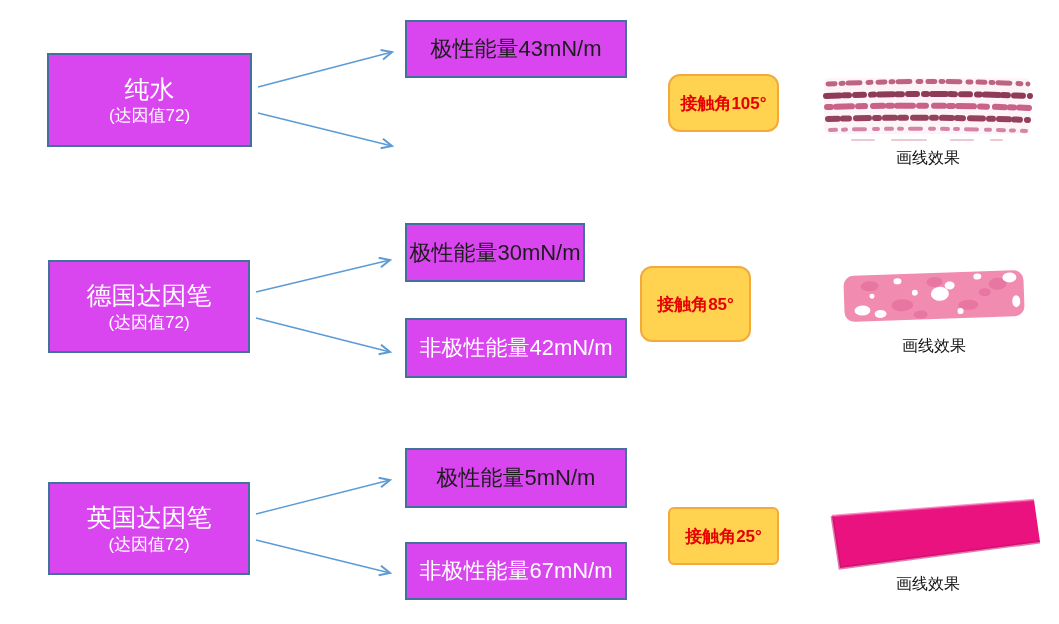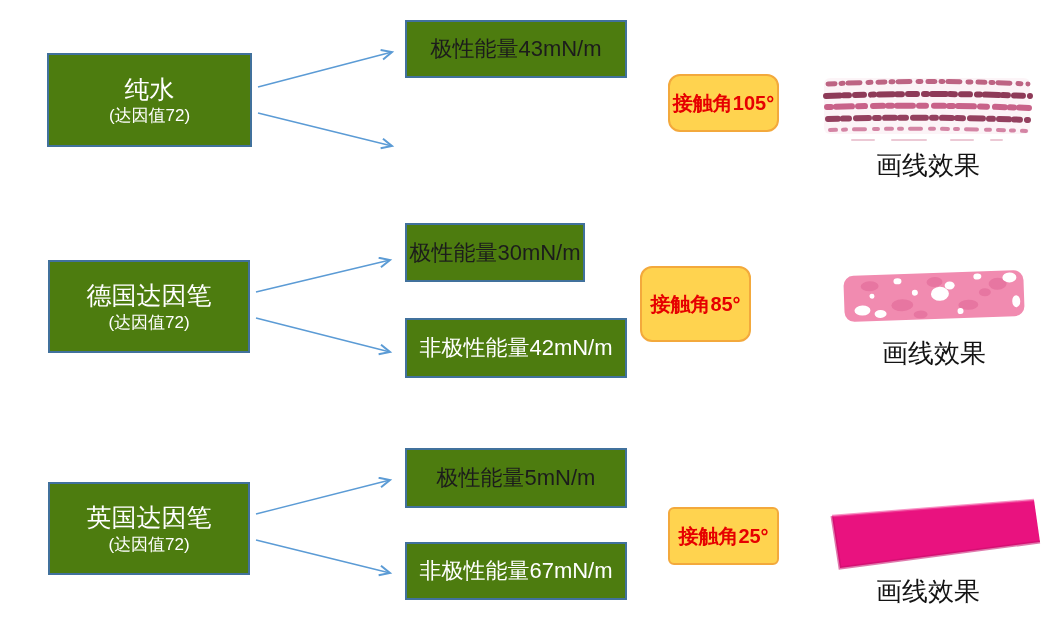--- a/index.html
+++ b/index.html
@@ -6,46 +6,46 @@
   .canvas{
     position:relative;
     width:1059px;height:624px;
     background:#ffffff;
     font-family:"Liberation Sans","DejaVu Sans",sans-serif;
     overflow:hidden;
   }
   .arrows{position:absolute;left:0;top:0;width:1059px;height:624px;pointer-events:none;}
   .blue-box{
     position:absolute;
-    background:#4d7c0f;
+    background:#d946ef;
     border:2px solid #41719c;
     box-sizing:border-box;
     display:flex;align-items:center;justify-content:center;
   }
   .src-box{flex-direction:column;color:#ffffff;text-align:center;line-height:1.25;align-items:center;}
   .src-title{font-size:25px;}
   .src-sub{font-size:17px;}
   .mid-box{font-size:22px;white-space:nowrap;}
   .mid-dark{color:#1c1c1c;}
   .mid-light{color:#ffffff;}
   .badge{
     position:absolute;
     background:#ffd34f;
     border:2px solid #f3a93c;
     border-radius:12px;
     box-sizing:border-box;
     color:#e60000;
-    font-size:20px;font-weight:600;
+    font-size:17px;font-weight:600;
     display:flex;align-items:center;justify-content:center;
     white-space:nowrap;
   }
   .stroke-img{position:absolute;}
   .caption{
     position:absolute;
-    font-size:26px;color:#141414;
+    font-size:16px;color:#141414;
     text-align:center;white-space:nowrap;
   }
 </style>
 </head>
 <body>
 
 <div class="canvas">
 
   <svg class="arrows" viewBox="0 0 1059 624">
     <defs>

